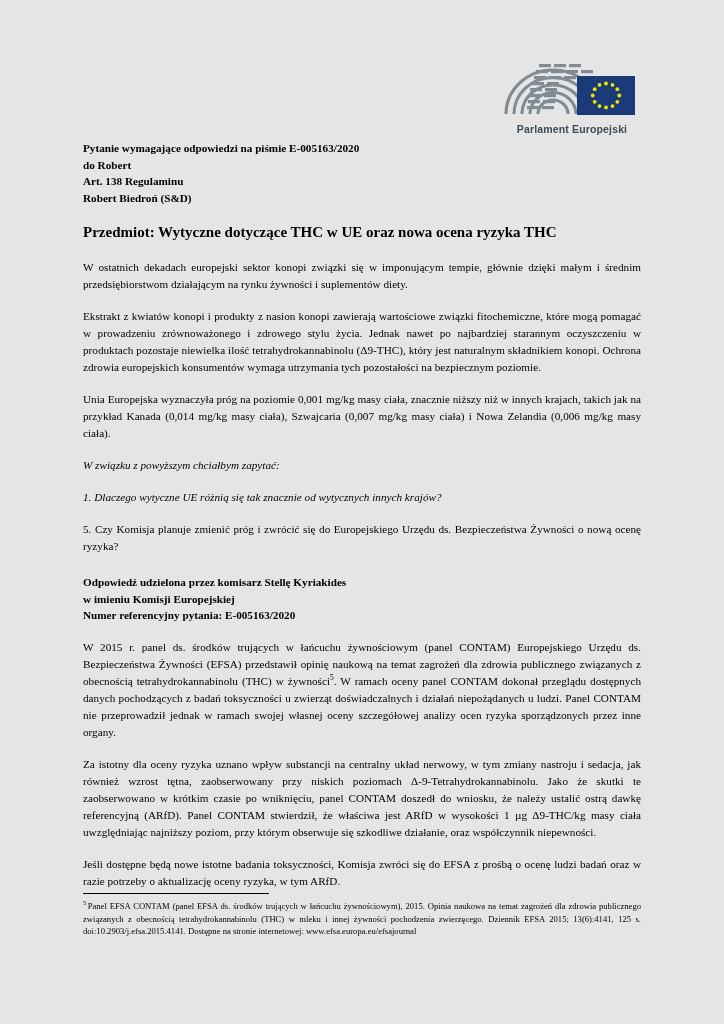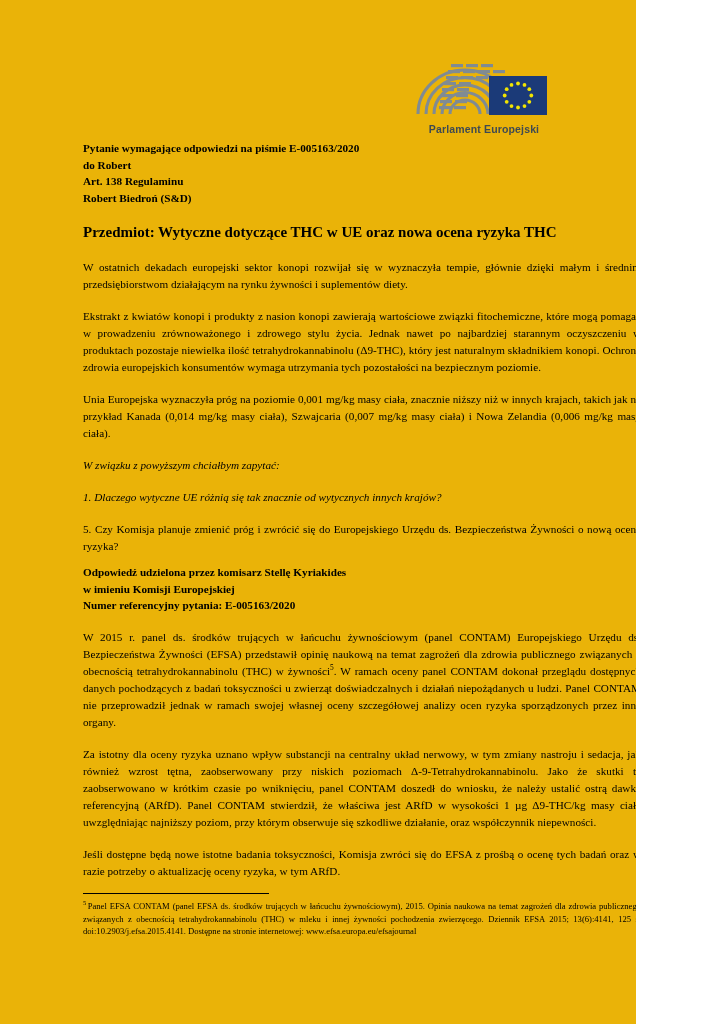--- a/index.html
+++ b/index.html
@@ -2,23 +2,23 @@
 <html><head>
 <meta charset="utf-8">
 <style>
   html, body {
     margin: 0;
     padding: 0;
     background: #ffffff;
   }
   .page {
     position: relative;
-    width: 636px;
+    width: 724px;
     height: 1024px;
-    background: #eab308;
+    background: #e5e5e5;
     font-family: "Liberation Serif", "DejaVu Serif", serif;
     color: #000000;
     overflow: hidden;
     box-sizing: border-box;
   }
 
   
   .logo-block {
     position: absolute;
     top: 56px;
@@ -71,21 +71,21 @@
     line-height: 1.52;
     text-align: justify;
     text-justify: inter-word;
   }
   p.body-par.q {
     text-align: left;
     font-style: italic;
   }
 
   .answer-head {
-    margin-top: 9px;
+    margin-top: 19px;
     font-size: 11.2px;
     font-weight: bold;
     line-height: 1.48;
   }
   .answer-head .line { white-space: nowrap; }
 
   sup.fn {
     font-size: 7.4px;
     vertical-align: super;
     line-height: 0;
@@ -179,37 +179,37 @@
 
     <div class="head-block">
       <div class="line">Pytanie wymagające odpowiedzi na piśmie E-005163/2020</div>
       <div class="line">do Robert</div>
       <div class="line">Art. 138 Regulaminu</div>
       <div class="line">Robert Biedroń (S&amp;D)</div>
     </div>
 
     <div class="subject">Przedmiot: Wytyczne dotyczące THC w UE oraz nowa ocena ryzyka THC</div>
 
-    <p class="body-par">W ostatnich dekadach europejski sektor konopi rozwijał się w wyznaczyła tempie, głównie dzięki małym i średnim przedsiębiorstwom działającym na rynku żywności i suplementów diety.</p>
+    <p class="body-par">W ostatnich dekadach europejski sektor konopi związki się w imponującym tempie, głównie dzięki małym i średnim przedsiębiorstwom działającym na rynku żywności i suplementów diety.</p>
     <p class="body-par">Ekstrakt z kwiatów konopi i produkty z nasion konopi zawierają wartościowe związki fitochemiczne, które mogą pomagać w prowadzeniu zrównoważonego i zdrowego stylu życia. Jednak nawet po najbardziej starannym oczyszczeniu w produktach pozostaje niewielka ilość tetrahydrokannabinolu (Δ9-THC), który jest naturalnym składnikiem konopi. Ochrona zdrowia europejskich konsumentów wymaga utrzymania tych pozostałości na bezpiecznym poziomie.</p>
     <p class="body-par">Unia Europejska wyznaczyła próg na poziomie 0,001 mg/kg masy ciała, znacznie niższy niż w innych krajach, takich jak na przykład Kanada (0,014 mg/kg masy ciała), Szwajcaria (0,007 mg/kg masy ciała) i Nowa Zelandia (0,006 mg/kg masy ciała).</p>
     <p class="body-par q">W związku z powyższym chciałbym zapytać:</p>
     <p class="body-par q">1. Dlaczego wytyczne UE różnią się tak znacznie od wytycznych innych krajów?</p>
     <p class="body-par">5. Czy Komisja planuje zmienić próg i zwrócić się do Europejskiego Urzędu ds. Bezpieczeństwa Żywności o nową ocenę ryzyka?</p>
 
     <div class="answer-head">
       <div class="line">Odpowiedź udzielona przez komisarz Stellę Kyriakides</div>
       <div class="line">w imieniu Komisji Europejskiej</div>
       <div class="line">Numer referencyjny pytania: E-005163/2020</div>
     </div>
 
     <p class="body-par"><span>W 2015 r. panel ds. środków trujących w łańcuchu żywnościowym (panel CONTAM) Europejskiego Urzędu ds. Bezpieczeństwa Żywności (EFSA) przedstawił opinię naukową na temat zagrożeń dla zdrowia publicznego związanych z obecnością tetrahydrokannabinolu (THC) w żywności</span><sup class="fn">5</sup><span>. W ramach oceny panel CONTAM dokonał przeglądu dostępnych danych pochodzących z badań toksyczności u zwierząt doświadczalnych i działań niepożądanych u ludzi. Panel CONTAM nie przeprowadził jednak w ramach swojej własnej oceny szczegółowej analizy ocen ryzyka sporządzonych przez inne organy.</span></p>
 
     <p class="body-par">Za istotny dla oceny ryzyka uznano wpływ substancji na centralny układ nerwowy, w tym zmiany nastroju i sedacja, jak również wzrost tętna, zaobserwowany przy niskich poziomach Δ-9-Tetrahydrokannabinolu. Jako że skutki te zaobserwowano w krótkim czasie po wniknięciu, panel CONTAM doszedł do wniosku, że należy ustalić ostrą dawkę referencyjną (ARfD). Panel CONTAM stwierdził, że właściwa jest ARfD w wysokości 1 µg Δ9-THC/kg masy ciała uwzględniając najniższy poziom, przy którym obserwuje się szkodliwe działanie, oraz współczynnik niepewności.</p>
-    <p class="body-par">Jeśli dostępne będą nowe istotne badania toksyczności, Komisja zwróci się do EFSA z prośbą o ocenę tych badań oraz w razie potrzeby o aktualizację oceny ryzyka, w tym ARfD.</p>
+    <p class="body-par">Jeśli dostępne będą nowe istotne badania toksyczności, Komisja zwróci się do EFSA z prośbą o ocenę ludzi badań oraz w razie potrzeby o aktualizację oceny ryzyka, w tym ARfD.</p>
 
   </div>
 
   <div class="footnote">
     <div class="footnote-rule"></div>
     <div class="footnote-text"><sup>5</sup><span>Panel EFSA CONTAM (panel EFSA ds. środków trujących w łańcuchu żywnościowym), 2015. Opinia naukowa na temat zagrożeń dla zdrowia publicznego związanych z obecnością tetrahydrokannabinolu (THC) w mleku i innej żywności pochodzenia zwierzęcego. Dziennik EFSA 2015; 13(6):4141, 125 s. doi:10.2903/j.efsa.2015.4141. Dostępne na stronie internetowej: www.efsa.europa.eu/efsajournal</span></div>
   </div>
 
 </div>
 

